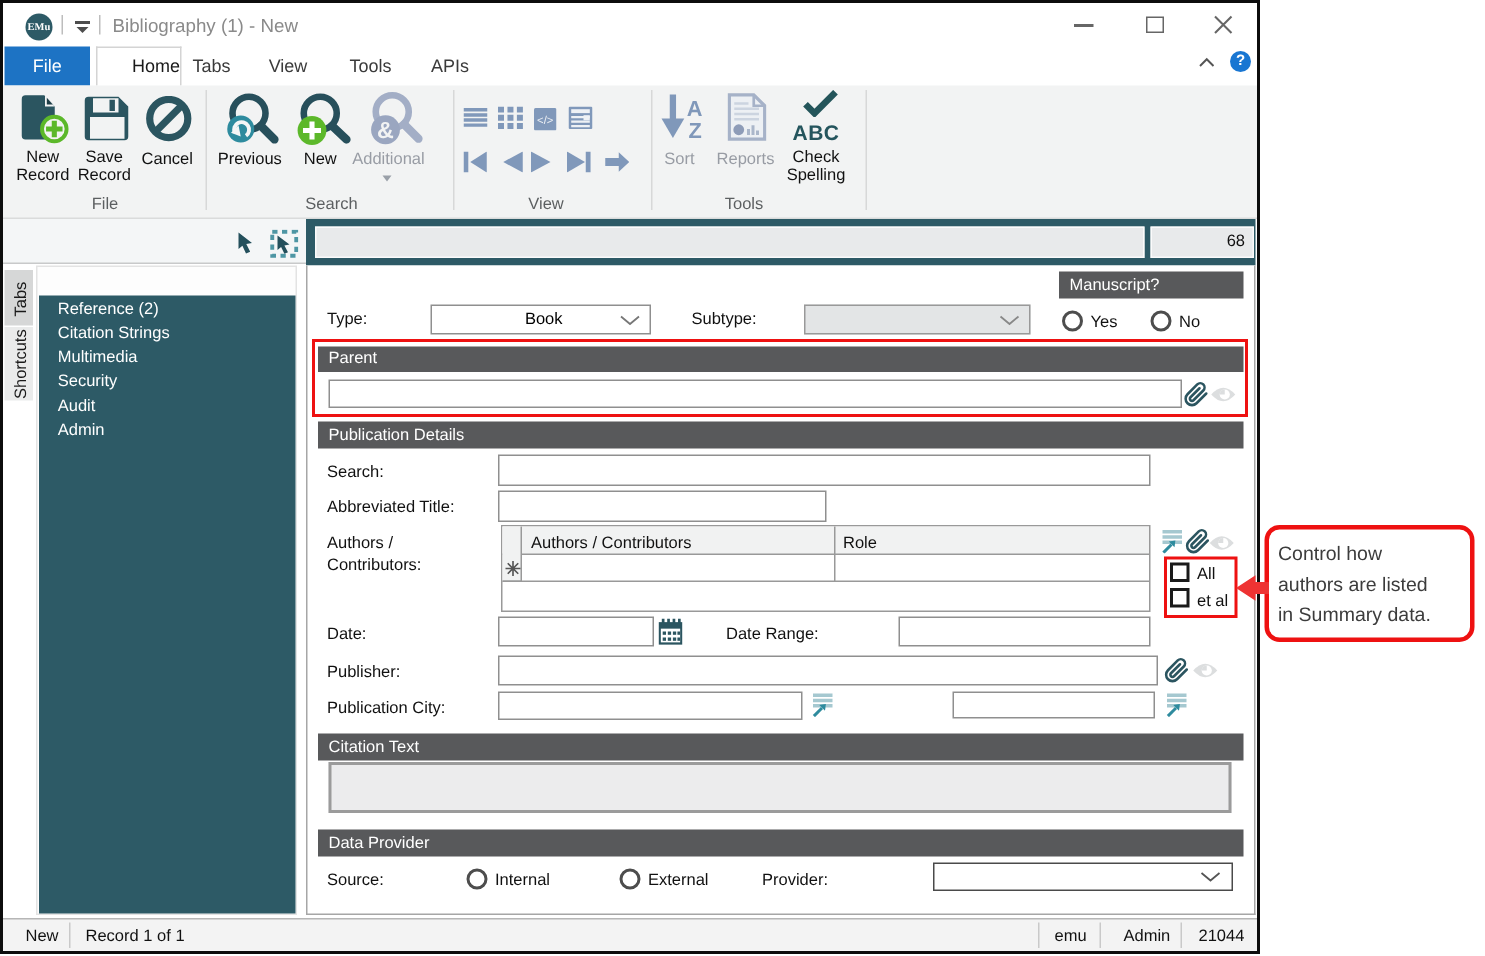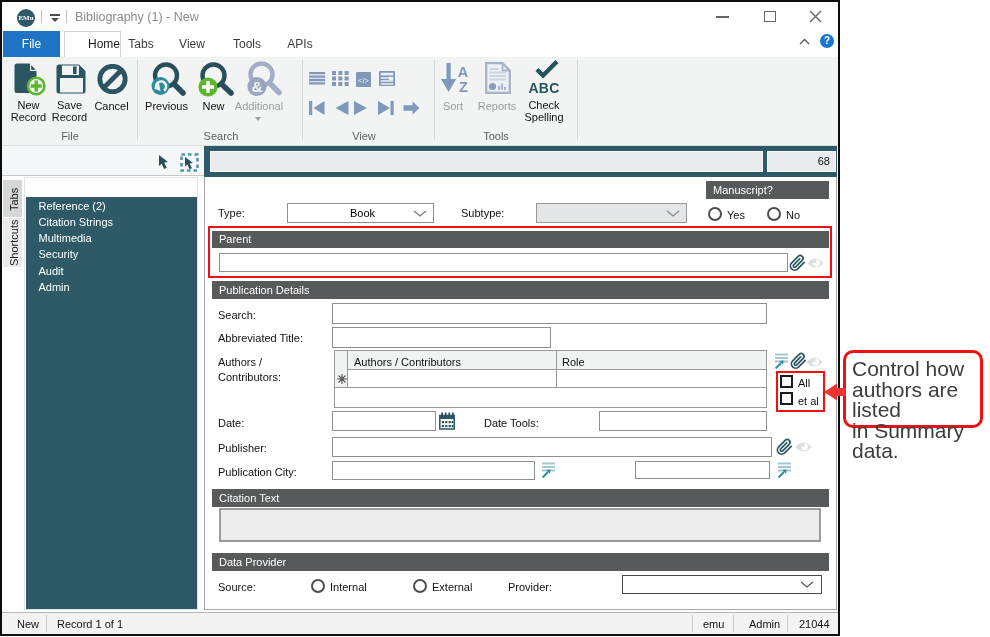--- a/index.html
+++ b/index.html
@@ -275,21 +275,21 @@
           <rect x="2.8" y="9" width="2.2" height="2.2"></rect>
           <rect x="6.2" y="9" width="2.2" height="2.2"></rect>
           <rect x="9.6" y="9" width="2.2" height="2.2"></rect>
           <rect x="12.6" y="9" width="1.8" height="2.2"></rect>
           <rect x="2.8" y="13" width="2.2" height="2.2"></rect>
           <rect x="6.2" y="13" width="2.2" height="2.2"></rect>
           <rect x="9.6" y="13" width="2.2" height="2.2"></rect>
           <rect x="12.6" y="13" width="1.8" height="2.2"></rect>
         </g>
 </svg>
-<div class="lbl" style="left:484px;top:417px;">Date Tools:</div>
+<div class="lbl" style="left:484px;top:417px;">Date Range:</div>
 <div class="abs inp" style="left:599px;top:411px;width:168px;height:20px;"></div>
 
 <div class="lbl" style="left:218px;top:442px;">Publisher:</div>
 <div class="abs inp" style="left:332px;top:437px;width:440px;height:20px;"></div>
 <svg class="abs" style="left:776px;top:438px;" width="17" height="18" viewBox="0 0 24 24">
 <path d="M21.44 11.05l-9.19 9.19a6 6 0 0 1-8.49-8.49l9.19-9.19a4 4 0 0 1 5.66 5.66l-9.2 9.19a2 2 0 0 1-2.83-2.83l8.49-8.48" fill="none" stroke="#2b5560" stroke-width="2.4" stroke-linecap="round"></path>
 </svg>
 <svg class="abs" style="left:795px;top:442px;" width="17" height="10" viewBox="0 0 17 10">
 <path d="M0.5 5 Q8.5 -4 16.5 5 Q8.5 14 0.5 5 Z" fill="#dcdedf"></path>
 <circle cx="9.5" cy="5" r="3.4" fill="#fff"></circle>
@@ -321,15 +321,15 @@
 <div class="abs" style="left:413px;top:579px;width:14px;height:14px;border-radius:50%;border:2px solid #4d4d4d;background:#fff;"></div>
 <div class="lbl" style="left:432px;top:581px;">External</div>
 <div class="lbl" style="left:508px;top:581px;">Provider:</div>
 <div class="abs" style="left:622px;top:575px;width:200px;height:19px;background:#fff;border:1px solid #4a4a4a;"></div>
 <svg class="abs" style="left:800px;top:581px;" width="14" height="7" viewBox="0 0 14 7">
         <path d="M1 1 L7 6 L13 1" stroke="#555" stroke-width="1.2" fill="none"></path>
       </svg>
 
 </div>
 
-<div class="abs" style="left:843px;top:350px;width:140px;height:78px;border:3px solid #ee1111;border-radius:10px;background:#fff;font-size:21px;color:#3c3c3c;line-height:20.5px;padding:6px 0 0 6px;">Control how<br>authors are listed<br>in Summary data.</div>
+<div class="abs" style="left:843px;top:350px;width:140px;height:78px;border:3px solid #ee1111;border-radius:10px;background:#fff;font-size:13px;color:#3c3c3c;line-height:20.5px;padding:6px 0 0 6px;">Control how<br>authors are listed<br>in Summary data.</div>
 <div id="frame"></div>
 </div>
 
 </body></html>

